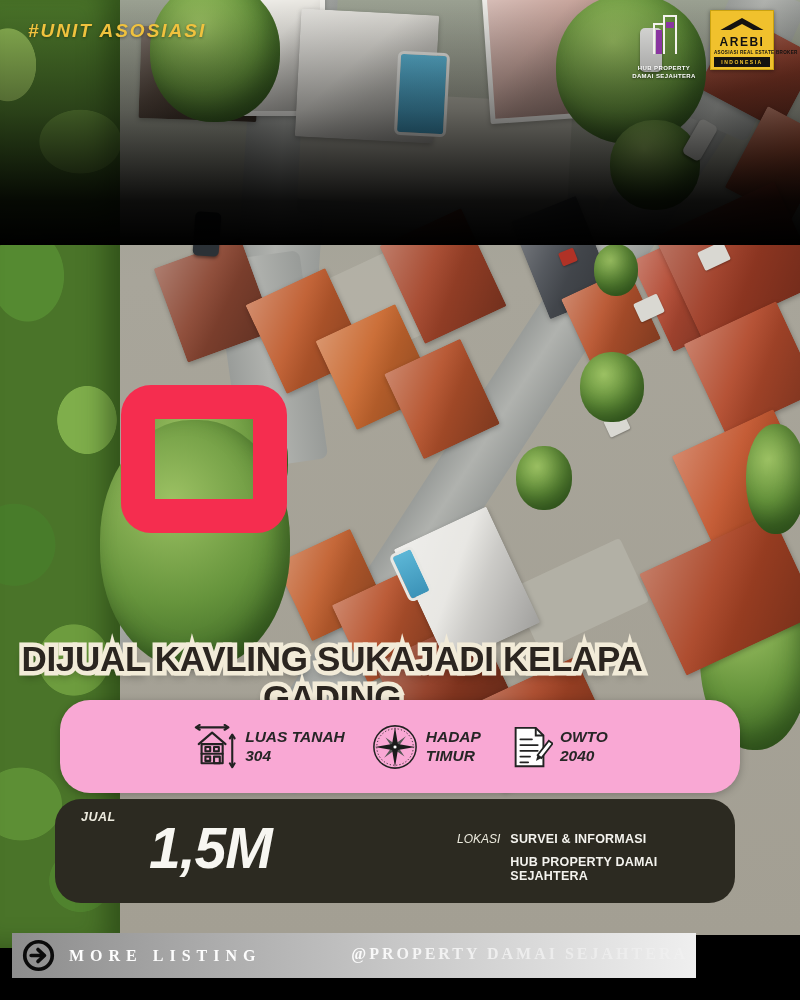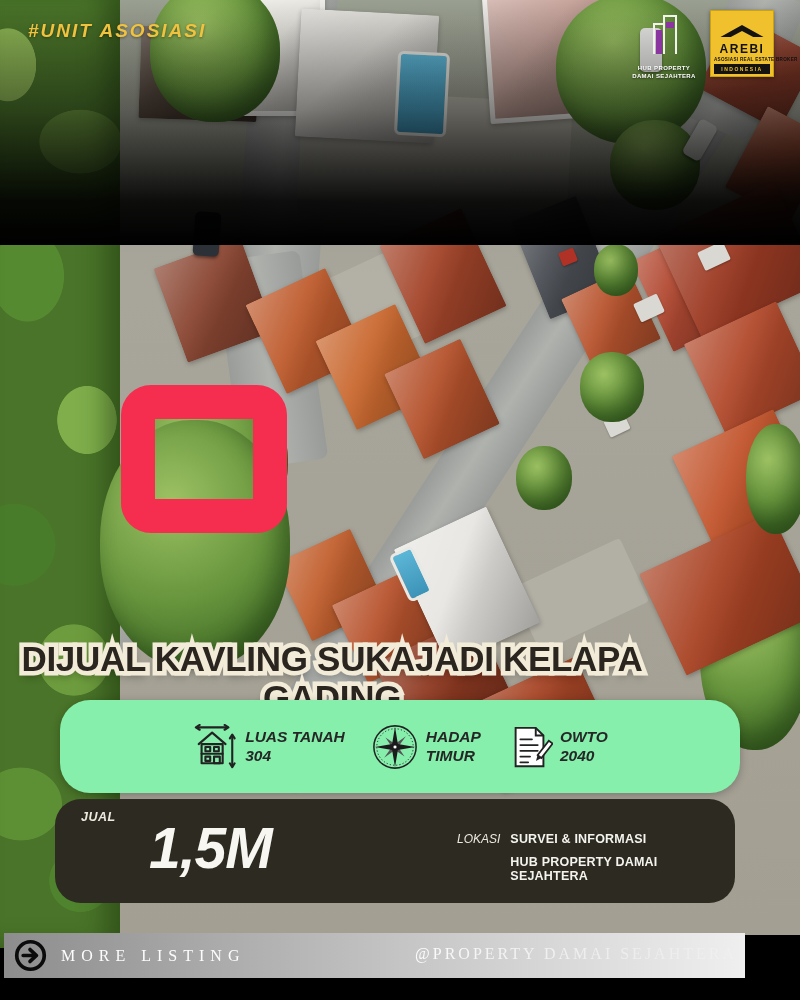--- a/index.html
+++ b/index.html
@@ -35,59 +35,59 @@
         background:linear-gradient(180deg,rgba(0,0,0,0) 0%,rgba(5,5,5,.45) 45%,rgba(0,0,0,.92) 82%,#000 100%);}
 
   
   .badge{position:absolute;left:28px;top:20px;font-size:19px;font-weight:800;font-style:italic;
          color:#f0c23e;letter-spacing:2px;text-shadow:0 1px 3px rgba(0,0,0,.4);}
 
   .logos{position:absolute;right:26px;top:10px;display:flex;gap:14px;align-items:flex-start;}
   .logo-property{width:64px;text-align:center;}
   .lp-text{color:#fff;font-size:6px;font-weight:700;letter-spacing:.4px;line-height:1.4;
            text-shadow:0 1px 2px rgba(0,0,0,.6);}
-  .logo-arebi{width:56px;background:#f0c12d;border:1px solid #caa20f;padding:12px 3px 2px;
+  .logo-arebi{width:56px;background:#f0c12d;border:1px solid #caa20f;padding:5px 3px 2px;
               text-align:center;color:#111;box-shadow:0 1px 4px rgba(0,0,0,.4);}
   .arebi-name{font-weight:800;font-size:12px;letter-spacing:1.5px;line-height:1;margin-top:1px;}
   .arebi-sub{font-size:4.6px;font-weight:700;letter-spacing:.3px;margin-top:2px;white-space:nowrap;}
   .arebi-bar{background:#151310;color:#f0c12d;font-size:5px;font-weight:700;letter-spacing:1.5px;
              margin-top:2px;padding:2px 0;}
 
   .highlight{position:absolute;left:121px;top:385px;width:166px;height:148px;box-sizing:border-box;
              border:34px solid #f52d4f;border-radius:30px;}
 
   .title{position:absolute;left:0;top:640px;width:664px;text-align:center;margin:0;
          font-size:35px;line-height:1.1;font-weight:800;letter-spacing:-0.3px;
          color:#2b2520;z-index:6;}
   .title::before{content:attr(data-text);position:absolute;left:0;top:0;width:100%;
          -webkit-text-stroke:9px #f2ebd8;color:#f2ebd8;z-index:-1;
          text-shadow:0 5px 9px rgba(0,0,0,.45);}
 
-  .info-card{position:absolute;left:60px;top:700px;width:680px;height:93px;background:#86efac;
+  .info-card{position:absolute;left:60px;top:700px;width:680px;height:93px;background:#f9a8d4;
              border-radius:30px;display:flex;align-items:center;justify-content:center;gap:26px;
              box-shadow:0 2px 8px rgba(0,0,0,.25);z-index:7;}
   .info-item{display:flex;align-items:center;gap:7px;}
   .info-text{font-size:15.5px;font-weight:800;font-style:italic;color:#262626;line-height:1.18;
              display:flex;flex-direction:column;}
   .info-icon{flex:0 0 auto;}
 
   .price-card{position:absolute;left:55px;top:799px;width:680px;height:104px;background:#2c2a21;
               border-radius:26px;color:#f4f3ee;z-index:7;}
   .price-label{position:absolute;left:26px;top:11px;font-size:12.5px;font-weight:700;font-style:italic;
                letter-spacing:.5px;color:#eceade;}
   .price-value{position:absolute;left:46px;top:16px;font-size:57px;font-weight:800;font-style:italic;
                letter-spacing:-1px;color:#f7f6f1;margin-left:48px;}
   .loc-block{position:absolute;left:402px;top:24px;display:flex;gap:10px;}
   .loc-label{font-size:12px;font-weight:400;font-style:italic;margin-top:9px;color:#eceade;}
   .loc-col{display:flex;flex-direction:column;}
   .loc-value{font-size:23px;font-weight:800;font-style:italic;letter-spacing:.3px;}
   .loc-note{font-size:12.5px;font-weight:700;margin-top:9px;letter-spacing:.2px;}
 
-  .footer{position:absolute;left:4px;top:933px;width:741px;height:45px;
-          background:linear-gradient(90deg,#8d8d8d,#c6c6c6 55%,#efefef);}
+  .footer{position:absolute;left:12px;top:933px;width:684px;height:45px;
+          background:linear-gradient(90deg,#8d8d8d,#c6c6c6 55%,#efefef);font-weight:bold;}
   .more{position:absolute;left:10px;top:0;height:45px;display:flex;align-items:center;gap:14px;}
   .more-label{font-family:"Liberation Serif",serif;font-size:16px;letter-spacing:6px;color:#fdfdfd;}
   .handle{position:absolute;right:8px;top:12px;font-family:"Liberation Serif",serif;font-size:16px;
           letter-spacing:3px;color:#ffffff;
           -webkit-mask-image:linear-gradient(90deg,rgba(0,0,0,.95),rgba(0,0,0,.15));
           mask-image:linear-gradient(90deg,rgba(0,0,0,.95),rgba(0,0,0,.15));}
 </style>
 </head>
 <body>
 

